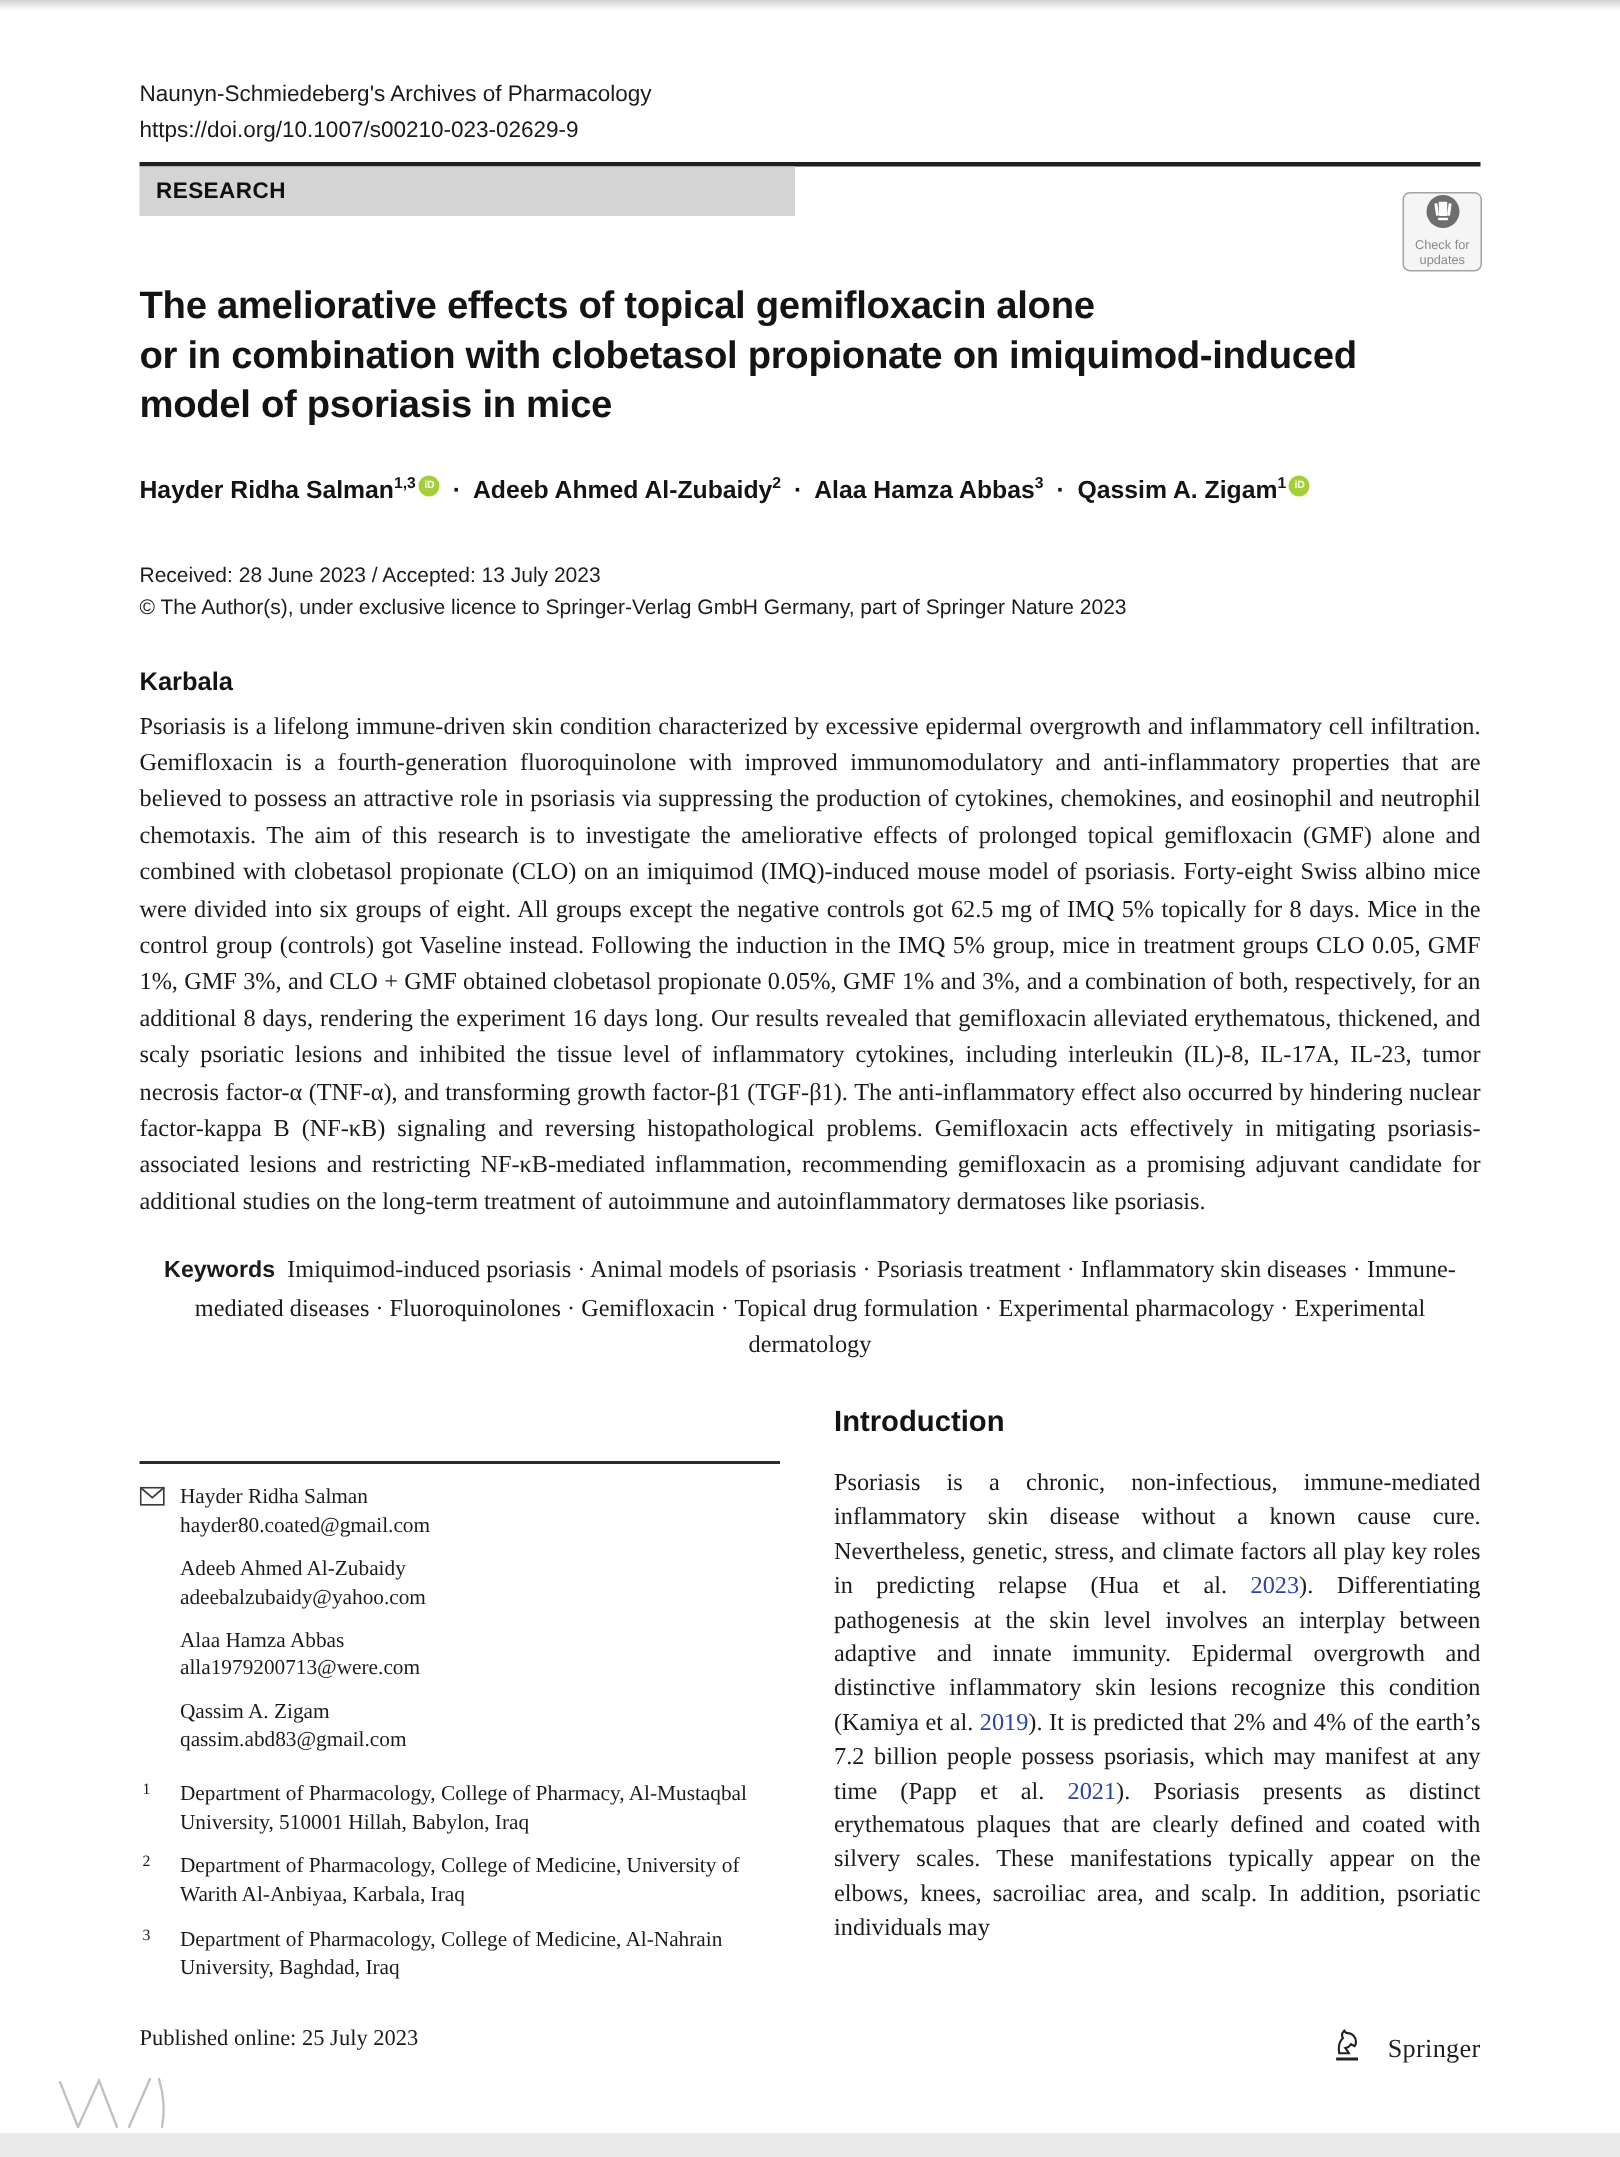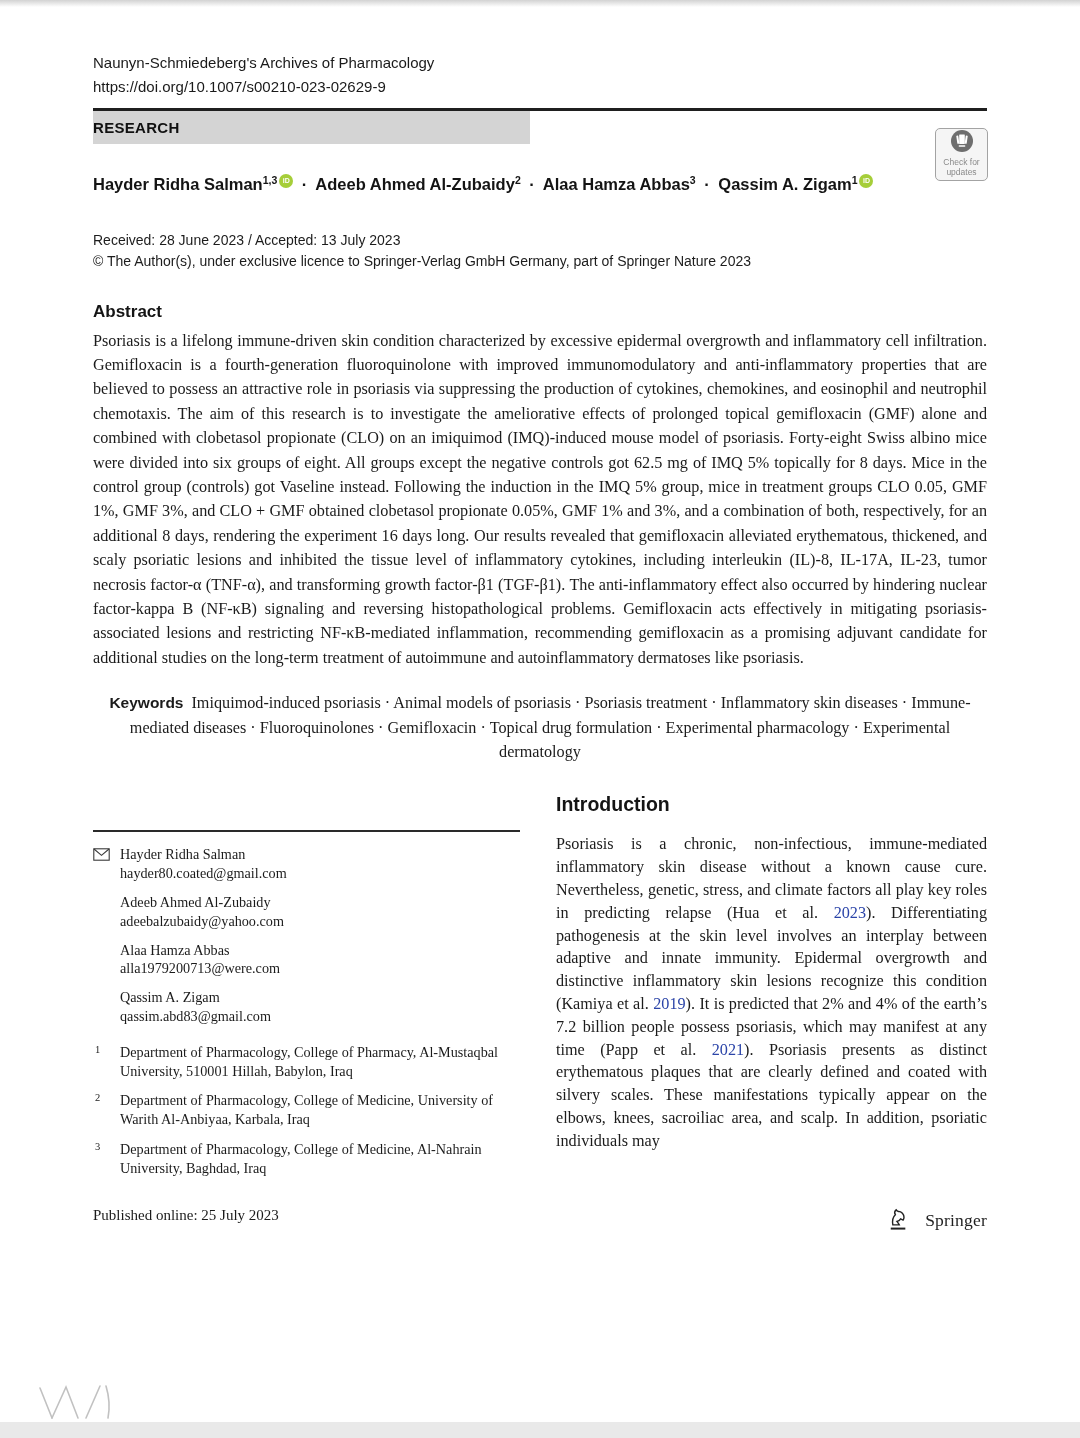--- a/index.html
+++ b/index.html
@@ -21,21 +21,21 @@
 
   
   .journal-name { font-family: "Liberation Sans", sans-serif; font-size: 15px; color: #1a1a1a; }
   .doi-line { font-family: "Liberation Sans", sans-serif; font-size: 15px; color: #1a1a1a; margin-top: 7px; }
   .head-rule { margin-top: 13px; height: 3px; background: #1f1f1f; }
   .research-row { position: relative; height: 33px; }
   .research-bar {
     width: 437px; height: 33px; background: #d4d4d4;
     font-family: "Liberation Sans", sans-serif; font-weight: 700;
     font-size: 15px; letter-spacing: 0.3px; color: #111;
-    display: flex; align-items: center; 
+    display: flex; align-items: center; padding-left: 11px;
   }
   .check-badge {
     position: absolute; top: 17px; right: -1px;
     width: 53px; height: 53px;
     border: 1px solid #a3a3a3; border-radius: 5px;
     background: #f5f5f5;
     display: flex; flex-direction: column; align-items: center;
     padding-top: 0; cursor: pointer;
   }
   .check-badge .cb-text {
@@ -135,37 +135,42 @@
                 <rect x="8.6" y="16.2" width="6.8" height="1.6" rx="0.8"></rect>
               </g>
             </svg>
           </span>
           <span class="cb-text">Check for</span>
           <span class="cb-text">updates</span>
         </div>
       </div>
     </div>
 
+    <h1 class="title">
+      <div>The ameliorative effects of topical gemifloxacin alone</div>
+      <div>or in combination with clobetasol propionate on imiquimod-induced</div>
+      <div>model of psoriasis in mice</div>
+    </h1>
 
     <div class="authors">
       <span><span>Hayder Ridha Salman</span><sup>1,3</sup><span class="orcid-badge">iD</span></span>
       <span class="sep">·</span>
       <span><span>Adeeb Ahmed Al-Zubaidy</span><sup>2</sup></span>
       <span class="sep">·</span>
       <span><span>Alaa Hamza Abbas</span><sup>3</sup></span>
       <span class="sep">·</span>
       <span><span>Qassim A. Zigam</span><sup>1</sup><span class="orcid-badge">iD</span></span>
     </div>
 
     <div class="meta-block">
       <div>Received: 28 June 2023 / Accepted: 13 July 2023</div>
       <div>© The Author(s), under exclusive licence to Springer-Verlag GmbH Germany, part of Springer Nature 2023</div>
     </div>
 
-    <h2 class="abstract-heading">Abstract</h2>
+    <h2 class="abstract-heading">Karbala</h2>
     <p class="abstract-text">Psoriasis is a lifelong immune-driven skin condition characterized by excessive epidermal overgrowth and inflammatory cell infiltration. Gemifloxacin is a fourth-generation fluoroquinolone with improved immunomodulatory and anti-inflammatory properties that are believed to possess an attractive role in psoriasis via suppressing the production of cytokines, chemokines, and eosinophil and neutrophil chemotaxis. The aim of this research is to investigate the ameliorative effects of prolonged topical gemifloxacin (GMF) alone and combined with clobetasol propionate (CLO) on an imiquimod (IMQ)-induced mouse model of psoriasis. Forty-eight Swiss albino mice were divided into six groups of eight. All groups except the negative controls got 62.5 mg of IMQ 5% topically for 8 days. Mice in the control group (controls) got Vaseline instead. Following the induction in the IMQ 5% group, mice in treatment groups CLO 0.05, GMF 1%, GMF 3%, and CLO + GMF obtained clobetasol propionate 0.05%, GMF 1% and 3%, and a combination of both, respectively, for an additional 8 days, rendering the experiment 16 days long. Our results revealed that gemifloxacin alleviated erythematous, thickened, and scaly psoriatic lesions and inhibited the tissue level of inflammatory cytokines, including interleukin (IL)-8, IL-17A, IL-23, tumor necrosis factor-α (TNF-α), and transforming growth factor-β1 (TGF-β1). The anti-inflammatory effect also occurred by hindering nuclear factor-kappa B (NF-κB) signaling and reversing histopathological problems. Gemifloxacin acts effectively in mitigating psoriasis-associated lesions and restricting NF-κB-mediated inflammation, recommending gemifloxacin as a promising adjuvant candidate for additional studies on the long-term treatment of autoimmune and autoinflammatory dermatoses like psoriasis.</p>
 
     <p class="keywords-para">
       <span class="kw-label">Keywords</span><span>Imiquimod-induced psoriasis · Animal models of psoriasis · Psoriasis treatment · Inflammatory skin diseases · Immune-mediated diseases · Fluoroquinolones · Gemifloxacin · Topical drug formulation · Experimental pharmacology · Experimental dermatology</span>
     </p>
 
     <div class="columns">
       <div class="left-col">
         <div class="foot-rule"></div>
 

